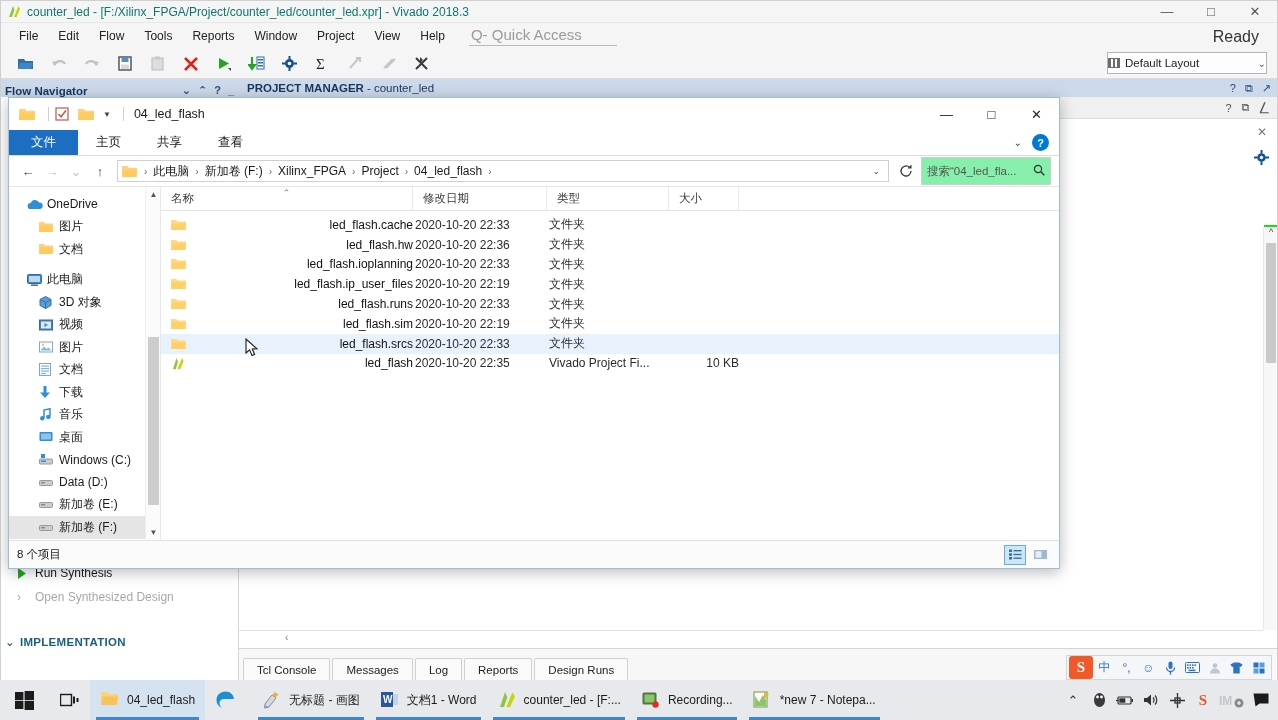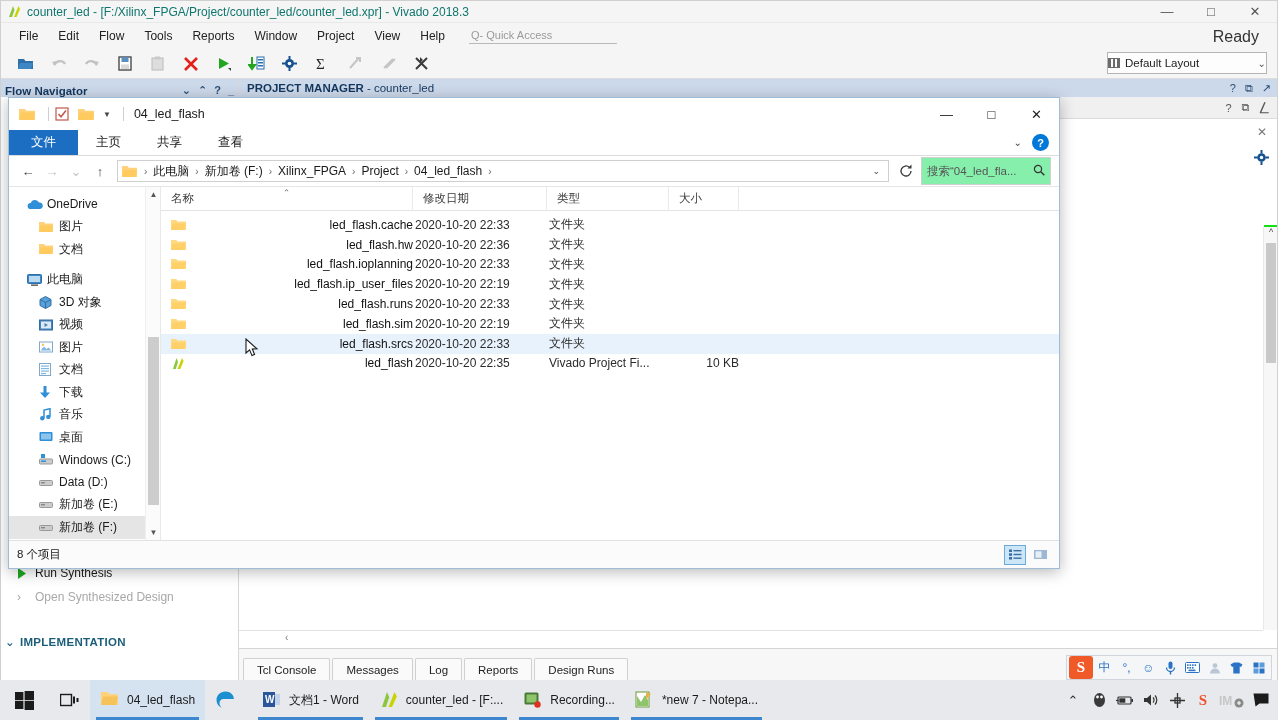--- a/index.html
+++ b/index.html
@@ -34,21 +34,21 @@
 
   .viv-menubar {
     height: 26px; background: #f5f5f5; display: flex; align-items: center;
     padding-left: 8px; position: relative;
   }
   .viv-menu {
     padding: 3px 10px; font-size: 12px; color: #222; white-space: nowrap;
   }
   .viv-quick {
     margin-left: 14px; width: 148px; border-bottom: 1px solid #b9b9b9;
-    font-size: 11px; color: #9a9a9a; padding-bottom: 2px; padding-left: 2px;
+    font-size: 15px; color: #9a9a9a; padding-bottom: 2px; padding-left: 2px;
   }
   .viv-ready {
     position: absolute; right: 18px; top: 5px; font-size: 16px; color: #333;
   }
 
   .viv-toolbar {
     height: 30px; background: #f5f5f5; display: flex; align-items: center;
     padding-left: 8px; border-bottom: 1px solid #dcdcdc; position: relative;
   }
   .tb-item {
@@ -1024,20 +1024,31 @@
 
     <span class="tb-app">
       <span class="ai">
         <svg width="21" height="21" viewBox="0 0 21 21">
             <path d="M10.5 1.5c5 0 8.2 3.4 8.4 7.5H8.5c-2.4 0-4 1.7-4 4 0 2.1 1 3.7 2.6 5C3.3 16.5 1.5 13.4 1.5 10 1.5 5.2 5.3 1.5 10.5 1.5z" fill="#1b8fd0"></path>
           </svg>
       </span>
       <span></span>
     </span>
 
+    <span class="tb-app">
+      <span class="ai">
+        <svg width="19" height="19" viewBox="0 0 19 19">
+            <path d="M3 14l7-9 4 3-7 9-4.5 1z" fill="#d8d8e0" stroke="#8a8a9a"></path>
+            <path d="M10 5l3-3 3.5 2.6-3 3z" fill="#e8b24a"></path>
+            <path d="M2.5 15.5l3.5.8-1 2.2z" fill="#6a9fd8"></path>
+          </svg>
+      </span>
+      <span>无标题 - 画图</span>
+      <span class="underline"></span>
+    </span>
 
     <span class="tb-app">
       <span class="ai">
         <svg width="19" height="19" viewBox="0 0 19 19">
             <rect x="1" y="2" width="12" height="15" fill="#2b579a"></rect>
             <text x="3" y="13" font-size="10" fill="#fff" font-family="sans-serif" font-weight="bold">W</text>
             <rect x="13" y="4" width="5" height="11" fill="#c3d4ea"></rect>
           </svg>
       </span>
       <span>文档1 - Word</span>

